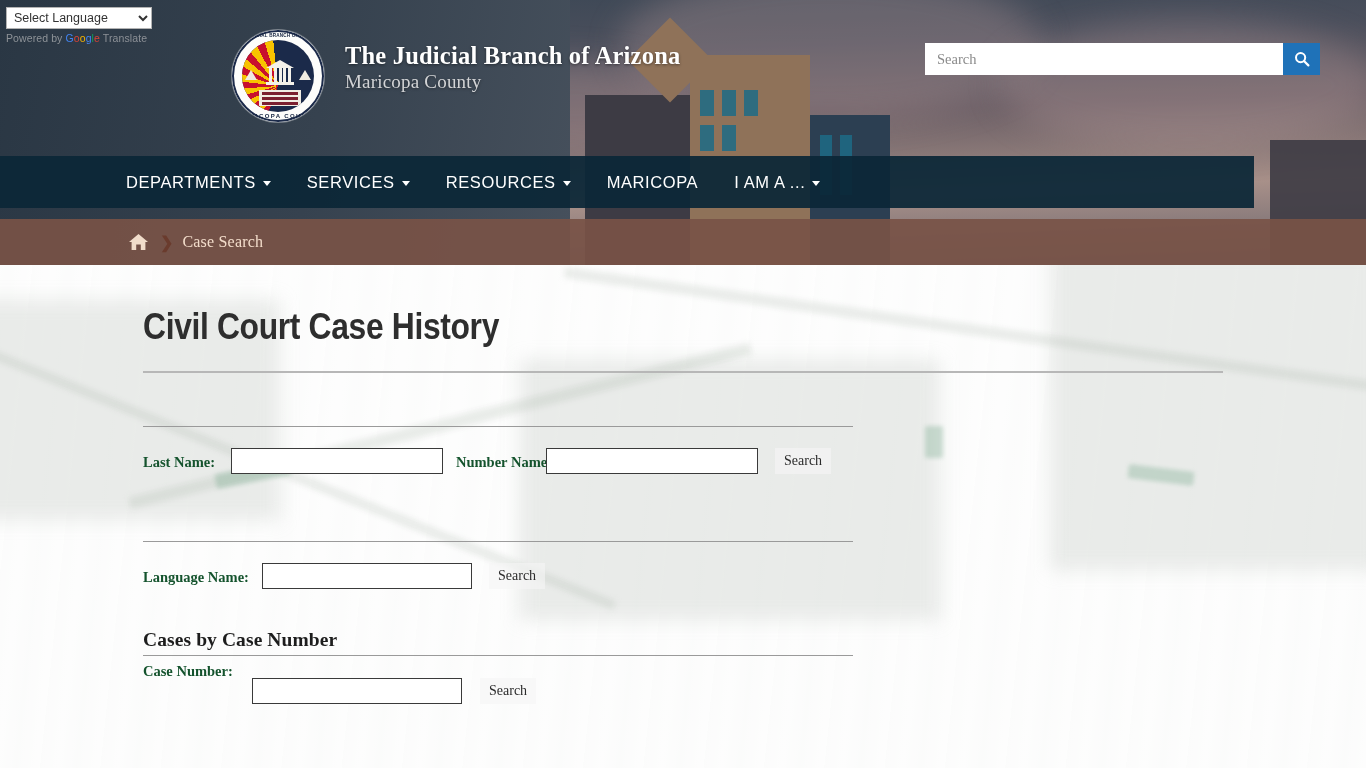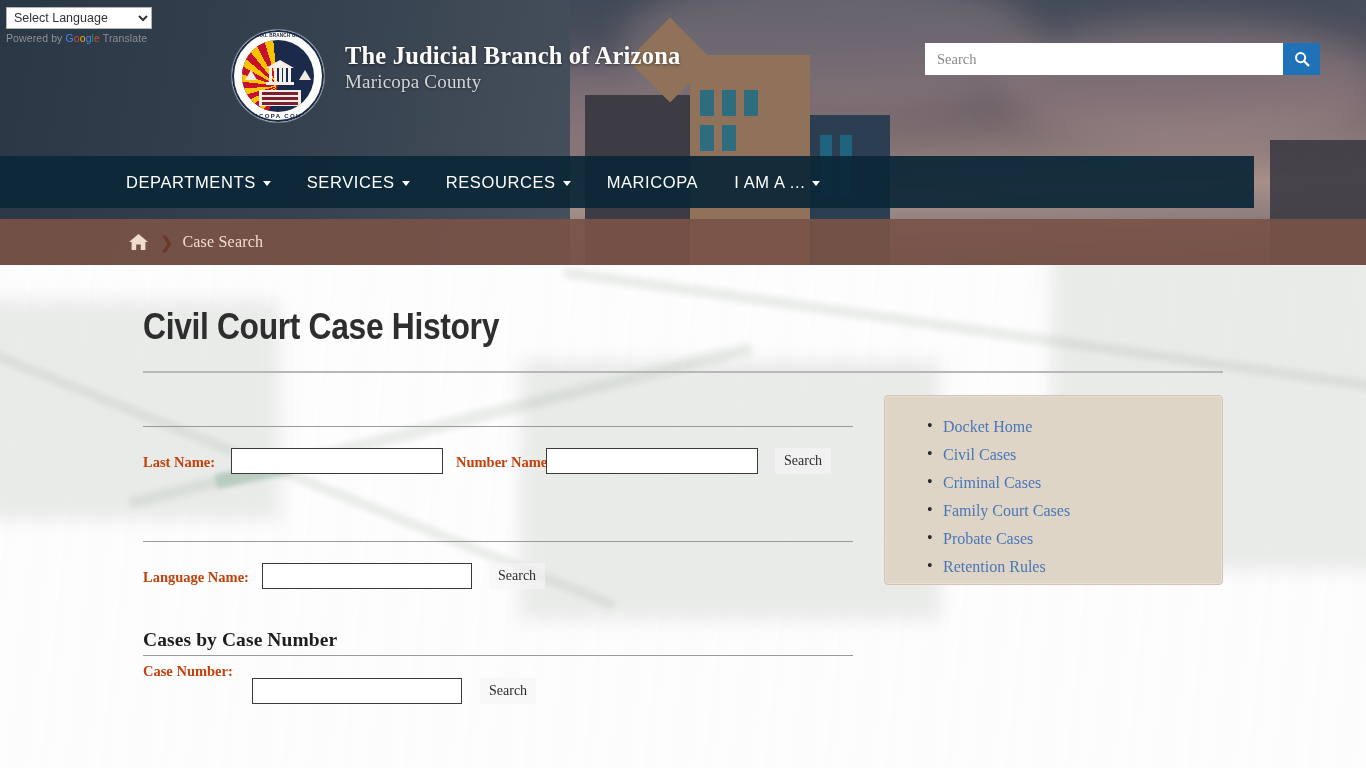--- a/index.html
+++ b/index.html
@@ -214,21 +214,21 @@
   }
 
   .section-heading {
     position: absolute; font-family: "Liberation Serif", serif;
     font-weight: bold; font-size: 19.5px; color: #1d1d1d; letter-spacing: .1px;
   }
   .section-rule { position: absolute; height: 1px; background: #9a9a9a; }
 
   .form-label {
     position: absolute; font-family: "Liberation Serif", serif;
-    font-weight: bold; font-size: 14.5px; color: #c2410c;
+    font-weight: bold; font-size: 14.5px; color: #14532d;
   }
   .text-input {
     position: absolute; height: 26px; background: #ffffff;
     border: 1px solid #3a3a3a; outline: none;
     font-family: "Liberation Serif", serif; font-size: 14px; color: #222;
     padding: 0 5px;
   }
   .search-btn {
     position: absolute; height: 26px; border: none; cursor: pointer;
     background: rgba(245,245,245,0.62);
@@ -393,23 +393,13 @@
   <button class="search-btn" style="left:489px;top:298px;">Search</button>
 
   <div class="section-heading" style="left:143px;top:364px;">Cases by Case Number</div>
   <div class="section-rule" style="left:143px;top:390px;width:710px;"></div>
 
   <div class="form-label" style="left:143px;top:398px;">Case Number:</div>
   <input class="text-input" style="left: 252px; top: 413px; width: 210px;" type="text">
 
   <button class="search-btn" style="left:480px;top:413px;">Search</button>
 
-  <div id="sidebar-panel">
-    <ul id="sidebar-list">
-      <li><a href="#">Docket Home</a></li>
-      <li><a href="#">Civil Cases</a></li>
-      <li><a href="#">Criminal Cases</a></li>
-      <li><a href="#">Family Court Cases</a></li>
-      <li><a href="#">Probate Cases</a></li>
-      <li><a href="#">Retention Rules</a></li>
-    </ul>
-  </div>
 </div>
 
 </body></html>

